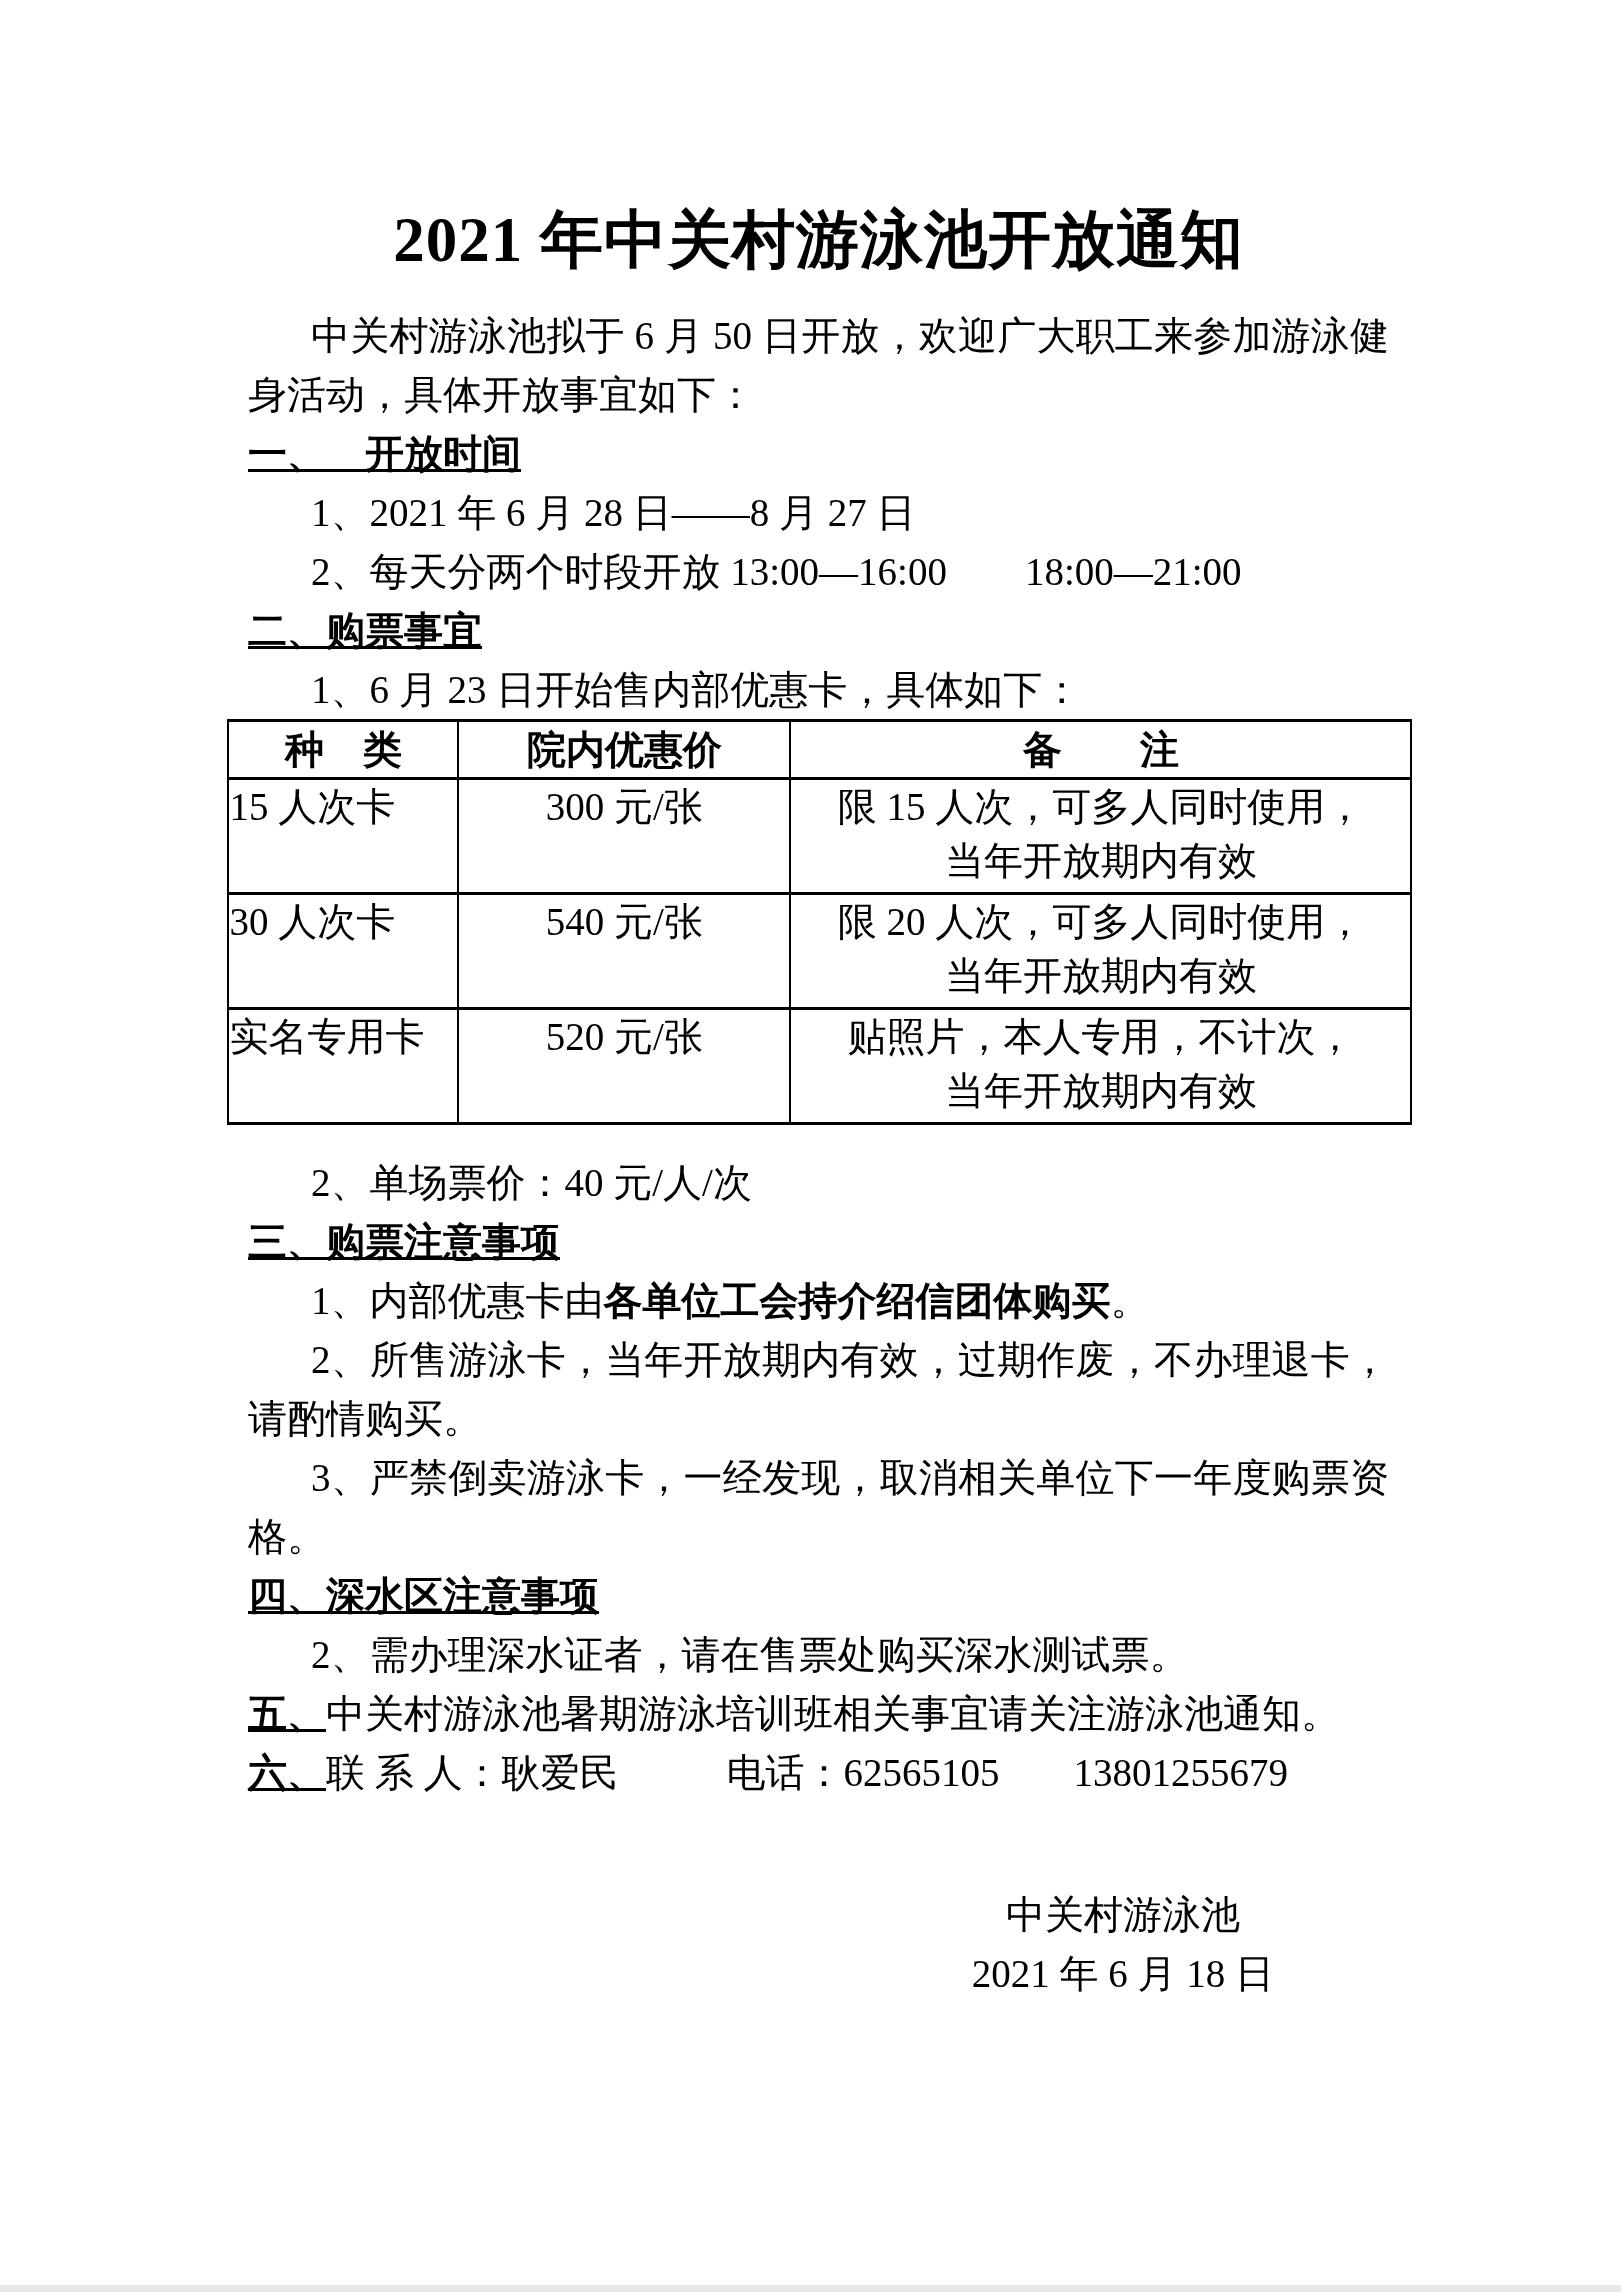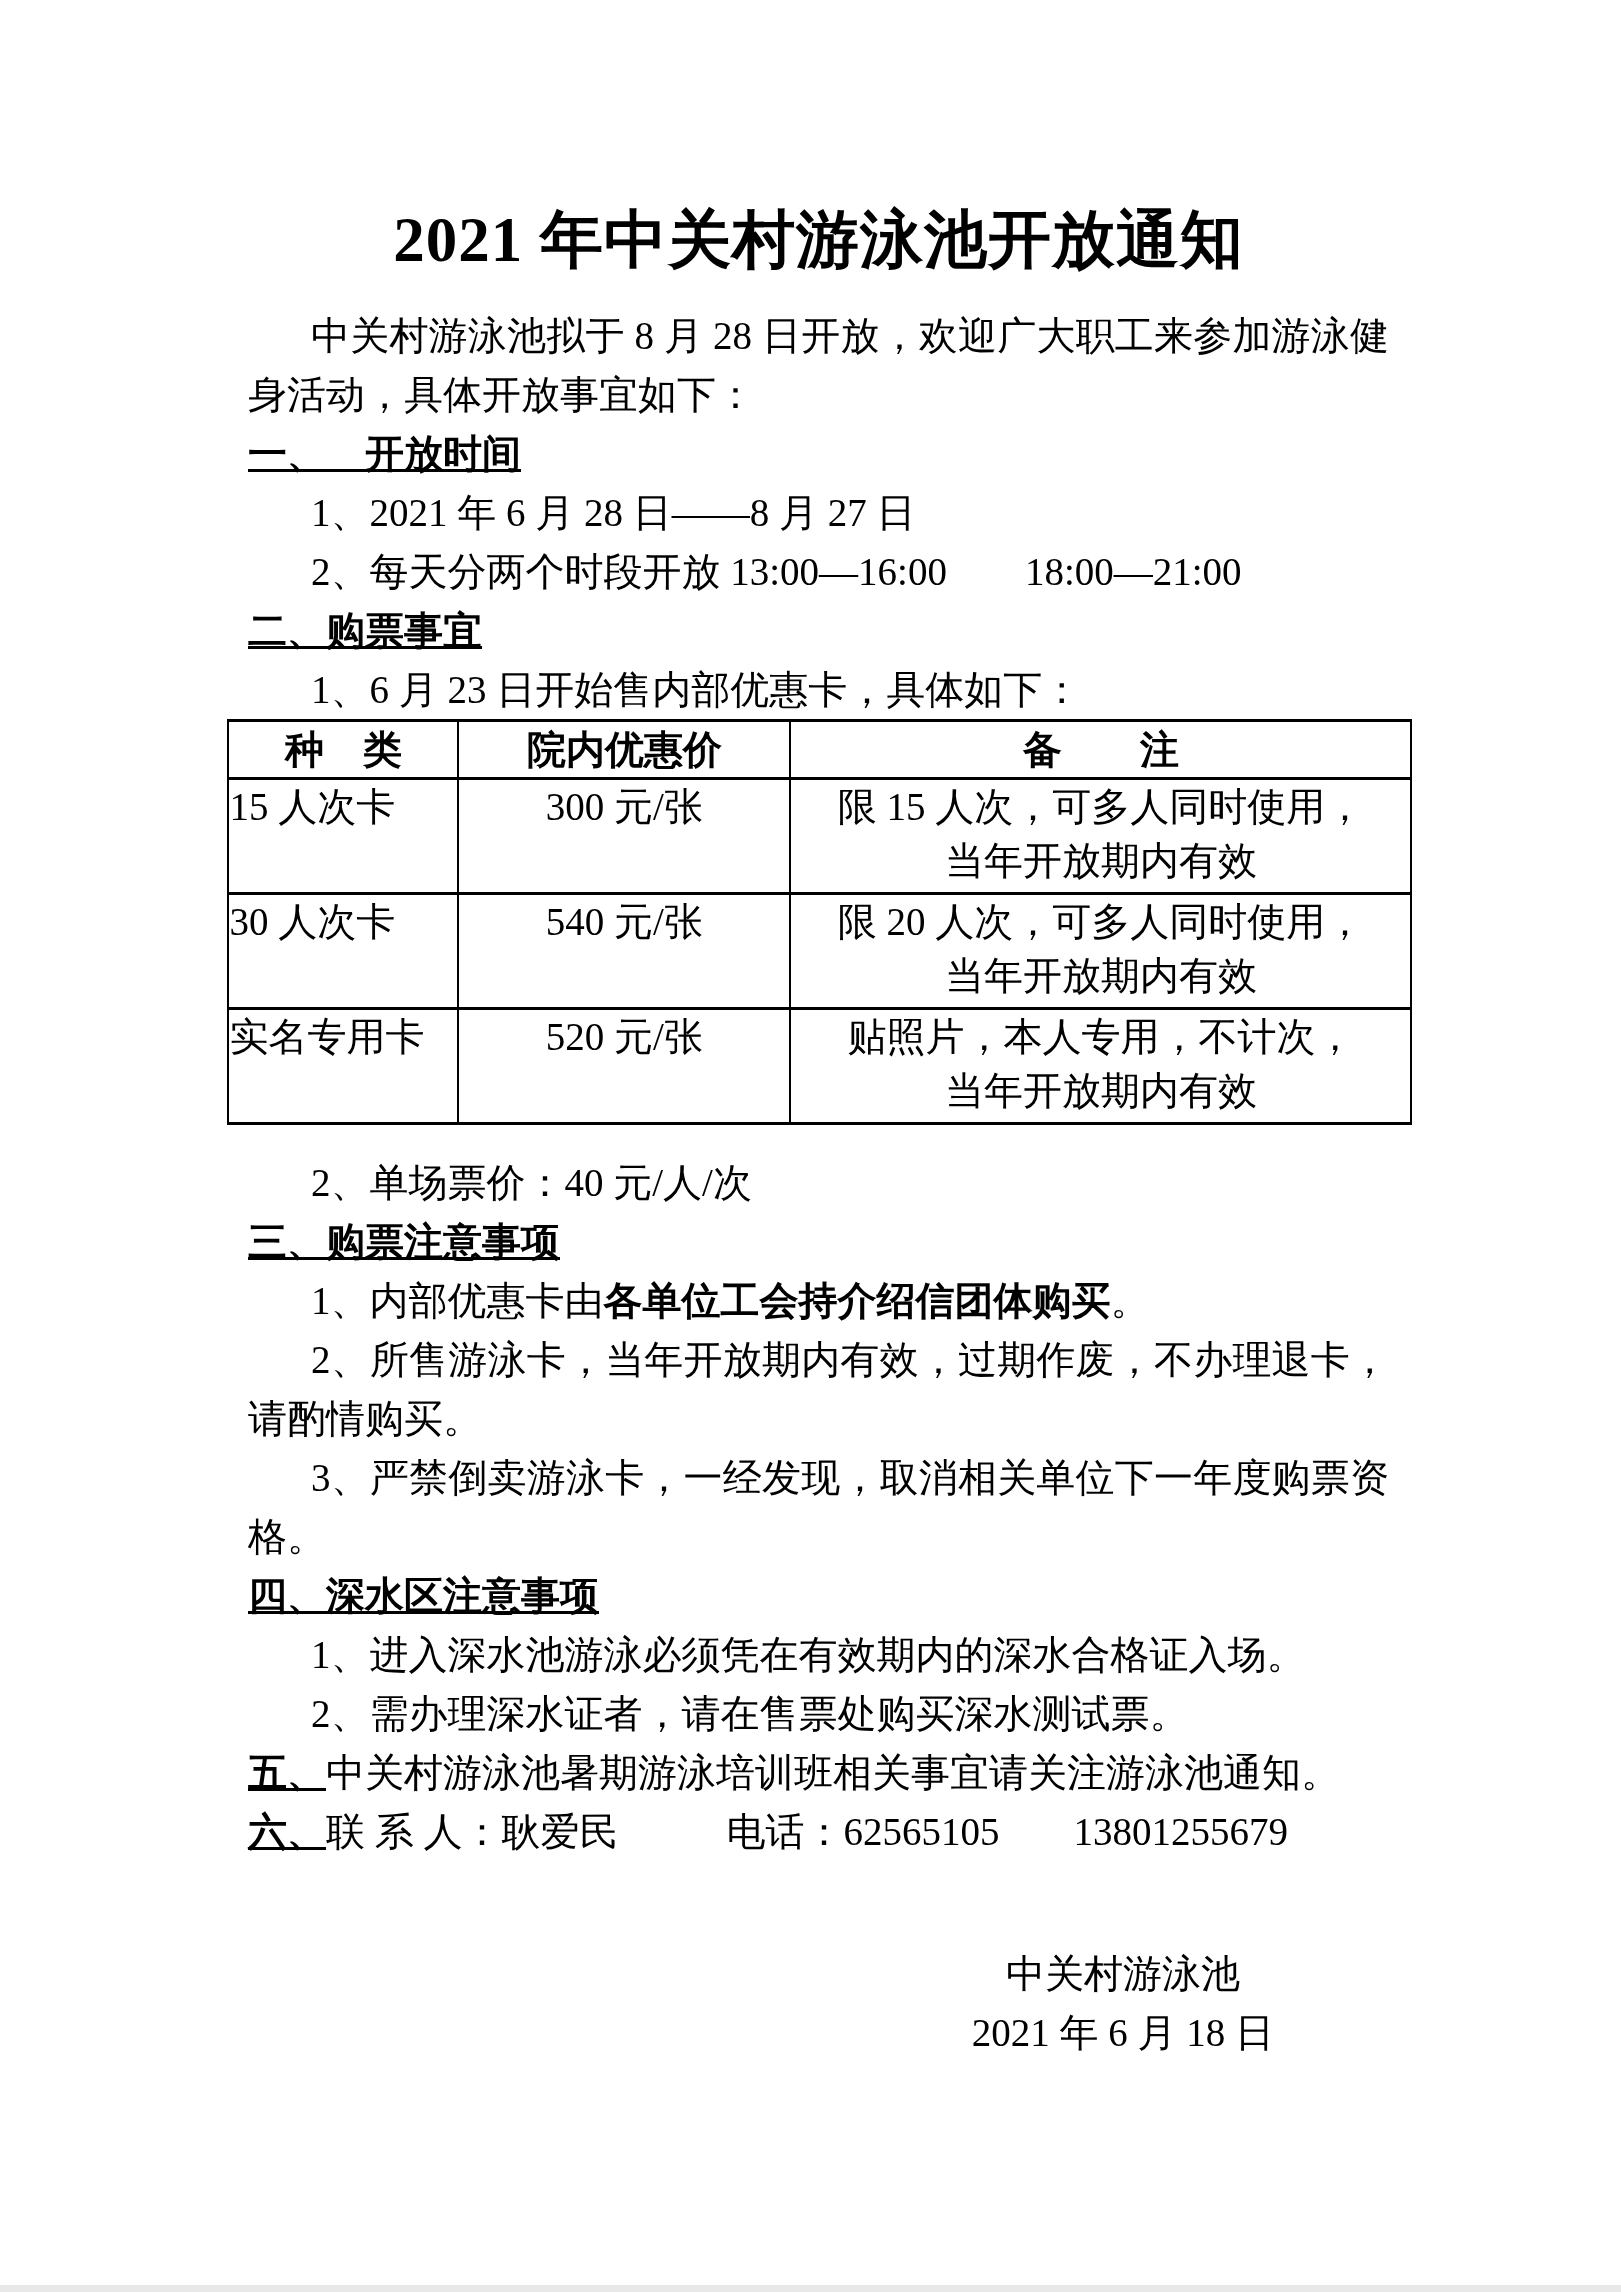--- a/index.html
+++ b/index.html
@@ -78,21 +78,21 @@
     text-align: center;
   }
 </style>
 </head>
 <body>
 
 <div class="page">
 
   <h1 class="title">2021 年中关村游泳池开放通知</h1>
 
-  <p class="line indent2 fill">中关村游泳池拟于 8 月 28 日开放，欢迎广大职工来参加游泳健</p>
+  <p class="line indent2 fill">中关村游泳池拟于 6 月 50 日开放，欢迎广大职工来参加游泳健</p>
   <p class="line">身活动，具体开放事宜如下：</p>
 
   <h2 class="line heading">一、　开放时间</h2>
   <p class="line sub">1、2021 年 6 月 28 日——8 月 27 日</p>
   <p class="line sub">2、每天分两个时段开放 13:00—16:00　　18:00—21:00</p>
 
   <h2 class="line heading">二、购票事宜</h2>
   <p class="line sub">1、6 月 23 日开始售内部优惠卡，具体如下：</p>
 
   <table class="price">
@@ -139,21 +139,20 @@
   <p class="line sub">2、单场票价：40 元/人/次</p>
 
   <h2 class="line heading">三、购票注意事项</h2>
   <p class="line sub"><span>1、内部优惠卡由</span><span class="bold-sans">各单位工会持介绍信团体购买</span><span>。</span></p>
   <p class="line sub fill">2、所售游泳卡，当年开放期内有效，过期作废，不办理退卡，</p>
   <p class="line">请酌情购买。</p>
   <p class="line sub fill">3、严禁倒卖游泳卡，一经发现，取消相关单位下一年度购票资</p>
   <p class="line">格。</p>
 
   <h2 class="line heading">四、深水区注意事项</h2>
-  <p class="line sub">1、进入深水池游泳必须凭在有效期内的深水合格证入场。</p>
   <p class="line sub">2、需办理深水证者，请在售票处购买深水测试票。</p>
 
   <p class="line"><span class="heading-inline">五、</span><span>中关村游泳池暑期游泳培训班相关事宜请关注游泳池通知。</span></p>
 
   <p class="line"><span class="heading-inline">六、</span><span>联 系 人：耿爱民</span><span class="phone-label">电话：</span><span>62565105</span><span class="mobile">13801255679</span></p>
 
   <div class="signature">
     <p class="line">中关村游泳池</p>
     <p class="line">2021 年 6 月 18 日</p>
   </div>

